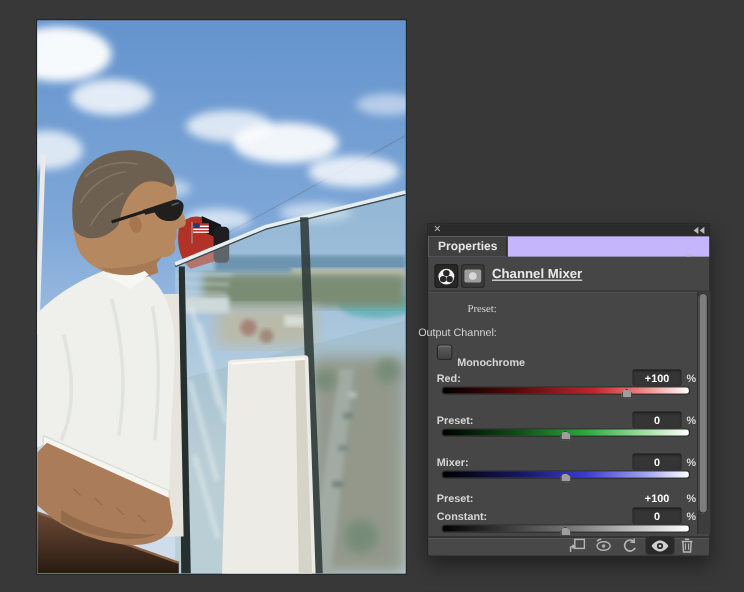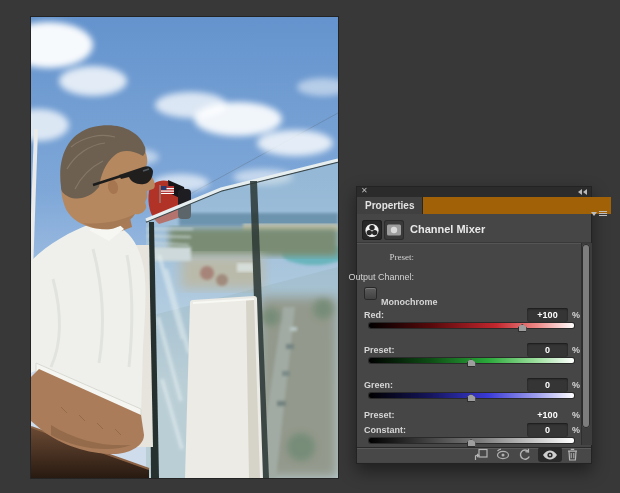--- a/index.html
+++ b/index.html
@@ -12,34 +12,34 @@
          box-shadow:0 0 0 1px #242424;}
   .photo svg{display:block;}
 
   
   .panel{position:absolute;left:356px;top:186px;width:236px;height:278px;background:#464646;
          border:1px solid #232323;box-sizing:border-box;box-shadow:0 7px 16px rgba(0,0,0,.45);}
   .titlebar{position:absolute;left:0;top:0;width:100%;height:10px;background:#2b2b2b;}
   .close-x{position:absolute;left:4px;top:-1px;font-size:8px;color:#b9b9b9;line-height:10px;cursor:default;}
   .collapse{position:absolute;right:4px;top:0;height:10px;display:flex;align-items:center;gap:1px;}
   .collapse i{width:0;height:0;border-top:3px solid transparent;border-bottom:3px solid transparent;border-right:4px solid #b9b9b9;}
-  .tabrow{position:absolute;left:0;top:10px;width:100%;height:17px;background:#a16207;padding-left:20px;}
+  .tabrow{position:absolute;left:0;top:10px;width:100%;height:17px;background:#c4b5fd;}
   .tab{position:absolute;left:0;top:0;width:66px;height:17px;background:#404040;
        border-right:1px solid #262626;color:#e3e3e3;font-size:10px;font-weight:bold;
        line-height:17px;padding-left:8px;box-sizing:border-box;}
   .panel-menu{position:absolute;right:4px;top:14px;display:flex;align-items:center;gap:2px;}
   .panel-menu .tri{width:0;height:0;border-left:3px solid transparent;border-right:3px solid transparent;border-top:4px solid #bdbdbd;}
   .panel-menu .lines{width:8px;height:6px;background:linear-gradient(#bdbdbd 1px,transparent 1px) 0 0/8px 2px;}
 
   .body-bg{position:absolute;left:0;top:27px;width:100%;height:233px;background:#464646;}
 
   .adj-icon{position:absolute;width:20px;height:20px;border-radius:3px;top:33px;}
   .adj-icon.mixer{left:5px;background:#272727;box-shadow:inset 0 0 0 1px #1e1e1e;}
   .adj-icon.mask{left:27px;background:#3a3a3a;box-shadow:inset 0 0 0 1px #2c2c2c;}
-  .hdr-title{position:absolute;left:53px;top:36px;font-size:11px;font-weight:bold;color:#e9e9e9;}
+  .hdr-title{position:absolute;left:53px;top:36px;font-size:11px;font-weight:bold;color:#e9e9e9;text-decoration:underline;}
   .hdr-divider{position:absolute;left:0;top:55px;width:100%;height:2px;
                background:linear-gradient(#393939 50%,#555 50%);}
 
   .plabel{position:absolute;white-space:nowrap;font-size:9px;color:#d2d2d2;}
   .clabel{position:absolute;left:7px;white-space:nowrap;font-size:9px;font-weight:bold;color:#d6d6d6;}
   .dd{position:absolute;left:63px;width:153px;height:16px;border-radius:3px;
       background:linear-gradient(#606060,#454545);box-shadow:inset 0 1px rgba(255,255,255,.14),0 0 0 1px #262626;
       color:#ececec;font-size:10px;line-height:16px;padding-left:7px;box-sizing:border-box;}
   .dd .stepper{position:absolute;right:5px;top:3px;display:flex;flex-direction:column;gap:2px;}
   .dd .stepper i{display:block;width:0;height:0;border-left:3px solid transparent;border-right:3px solid transparent;}
@@ -276,21 +276,21 @@
       <div class="thumb" style="left: 75%;"></div>
     </div>
 
     <div class="clabel" style="top:158px;">Preset:</div>
     <div class="valbox" style="top:156px;">0</div>
     <div class="pct" style="top:158px;">%</div>
     <div class="track track-green" style="top:171px;">
       <div class="thumb" style="left: 50%;"></div>
     </div>
 
-    <div class="clabel" style="top:193px;">Green:</div>
+    <div class="clabel" style="top:193px;">Mixer:</div>
     <div class="valbox" style="top:191px;">0</div>
     <div class="pct" style="top:193px;">%</div>
     <div class="track track-blue" style="top:206px;">
       <div class="thumb" style="left: 50%;"></div>
     </div>
 
     <div class="clabel" style="top:223px;">Preset:</div>
     <div class="valplain" style="top:223px;">+100</div>
     <div class="pct" style="top:223px;">%</div>
 

